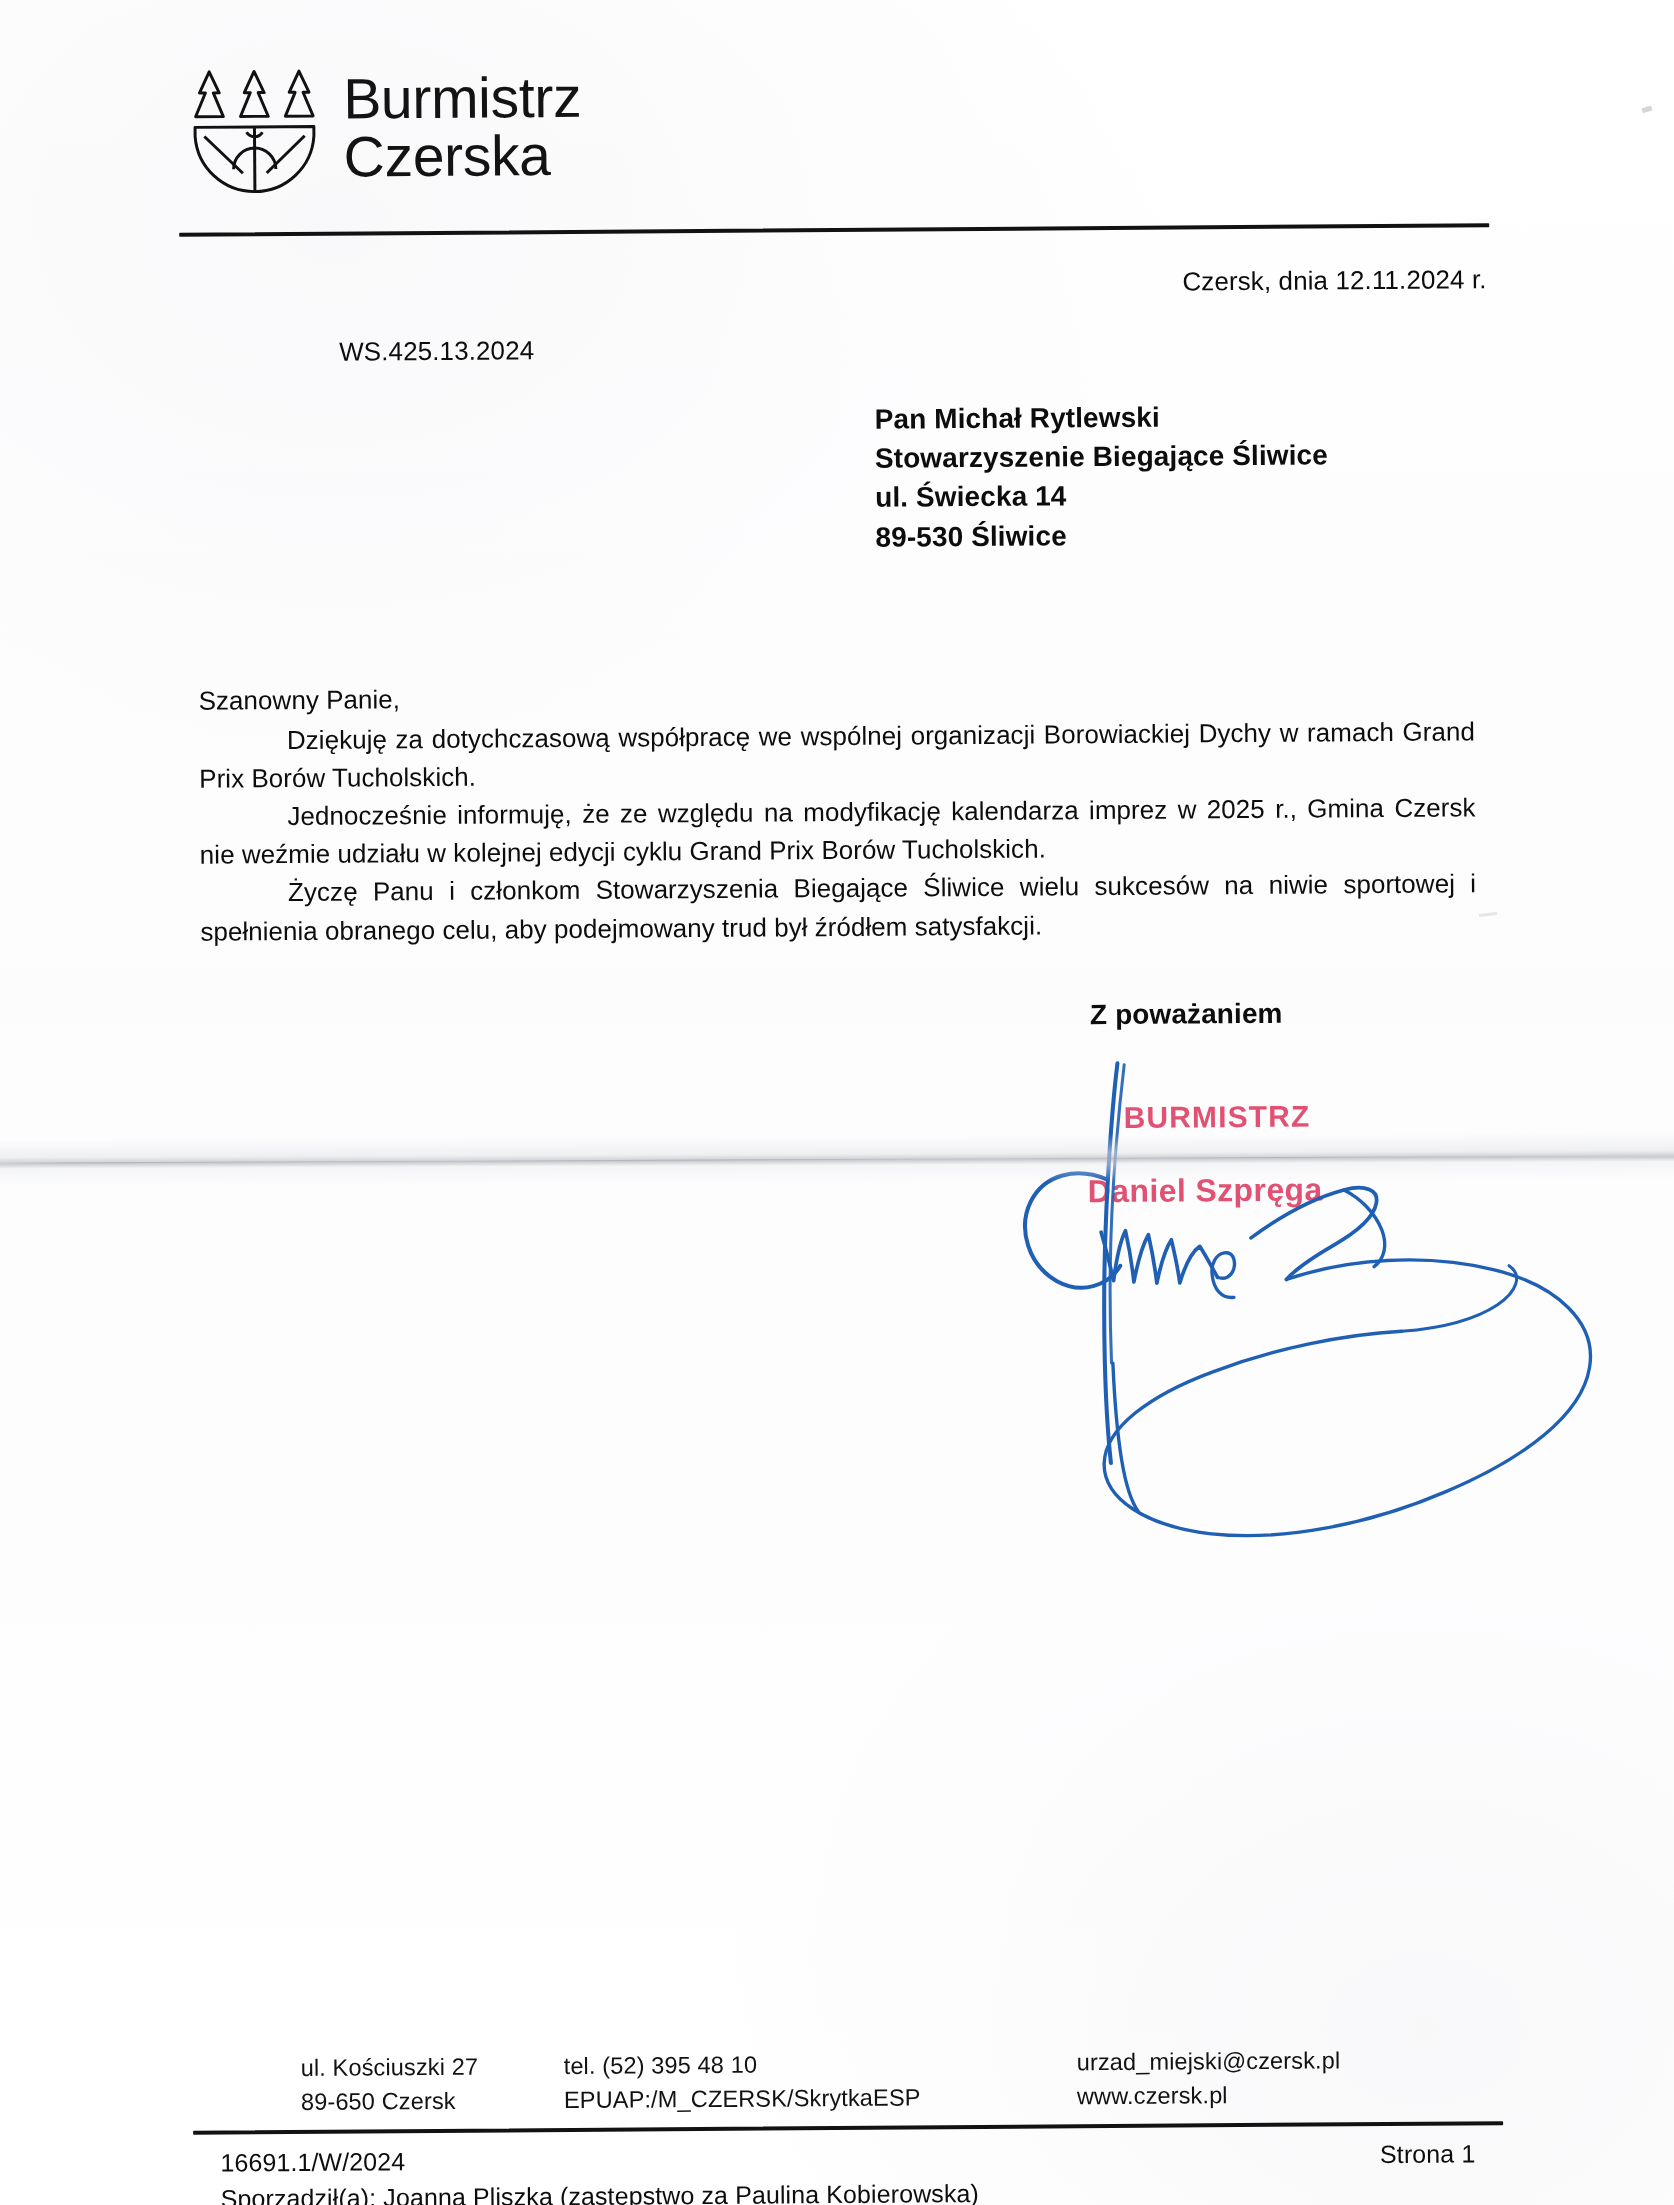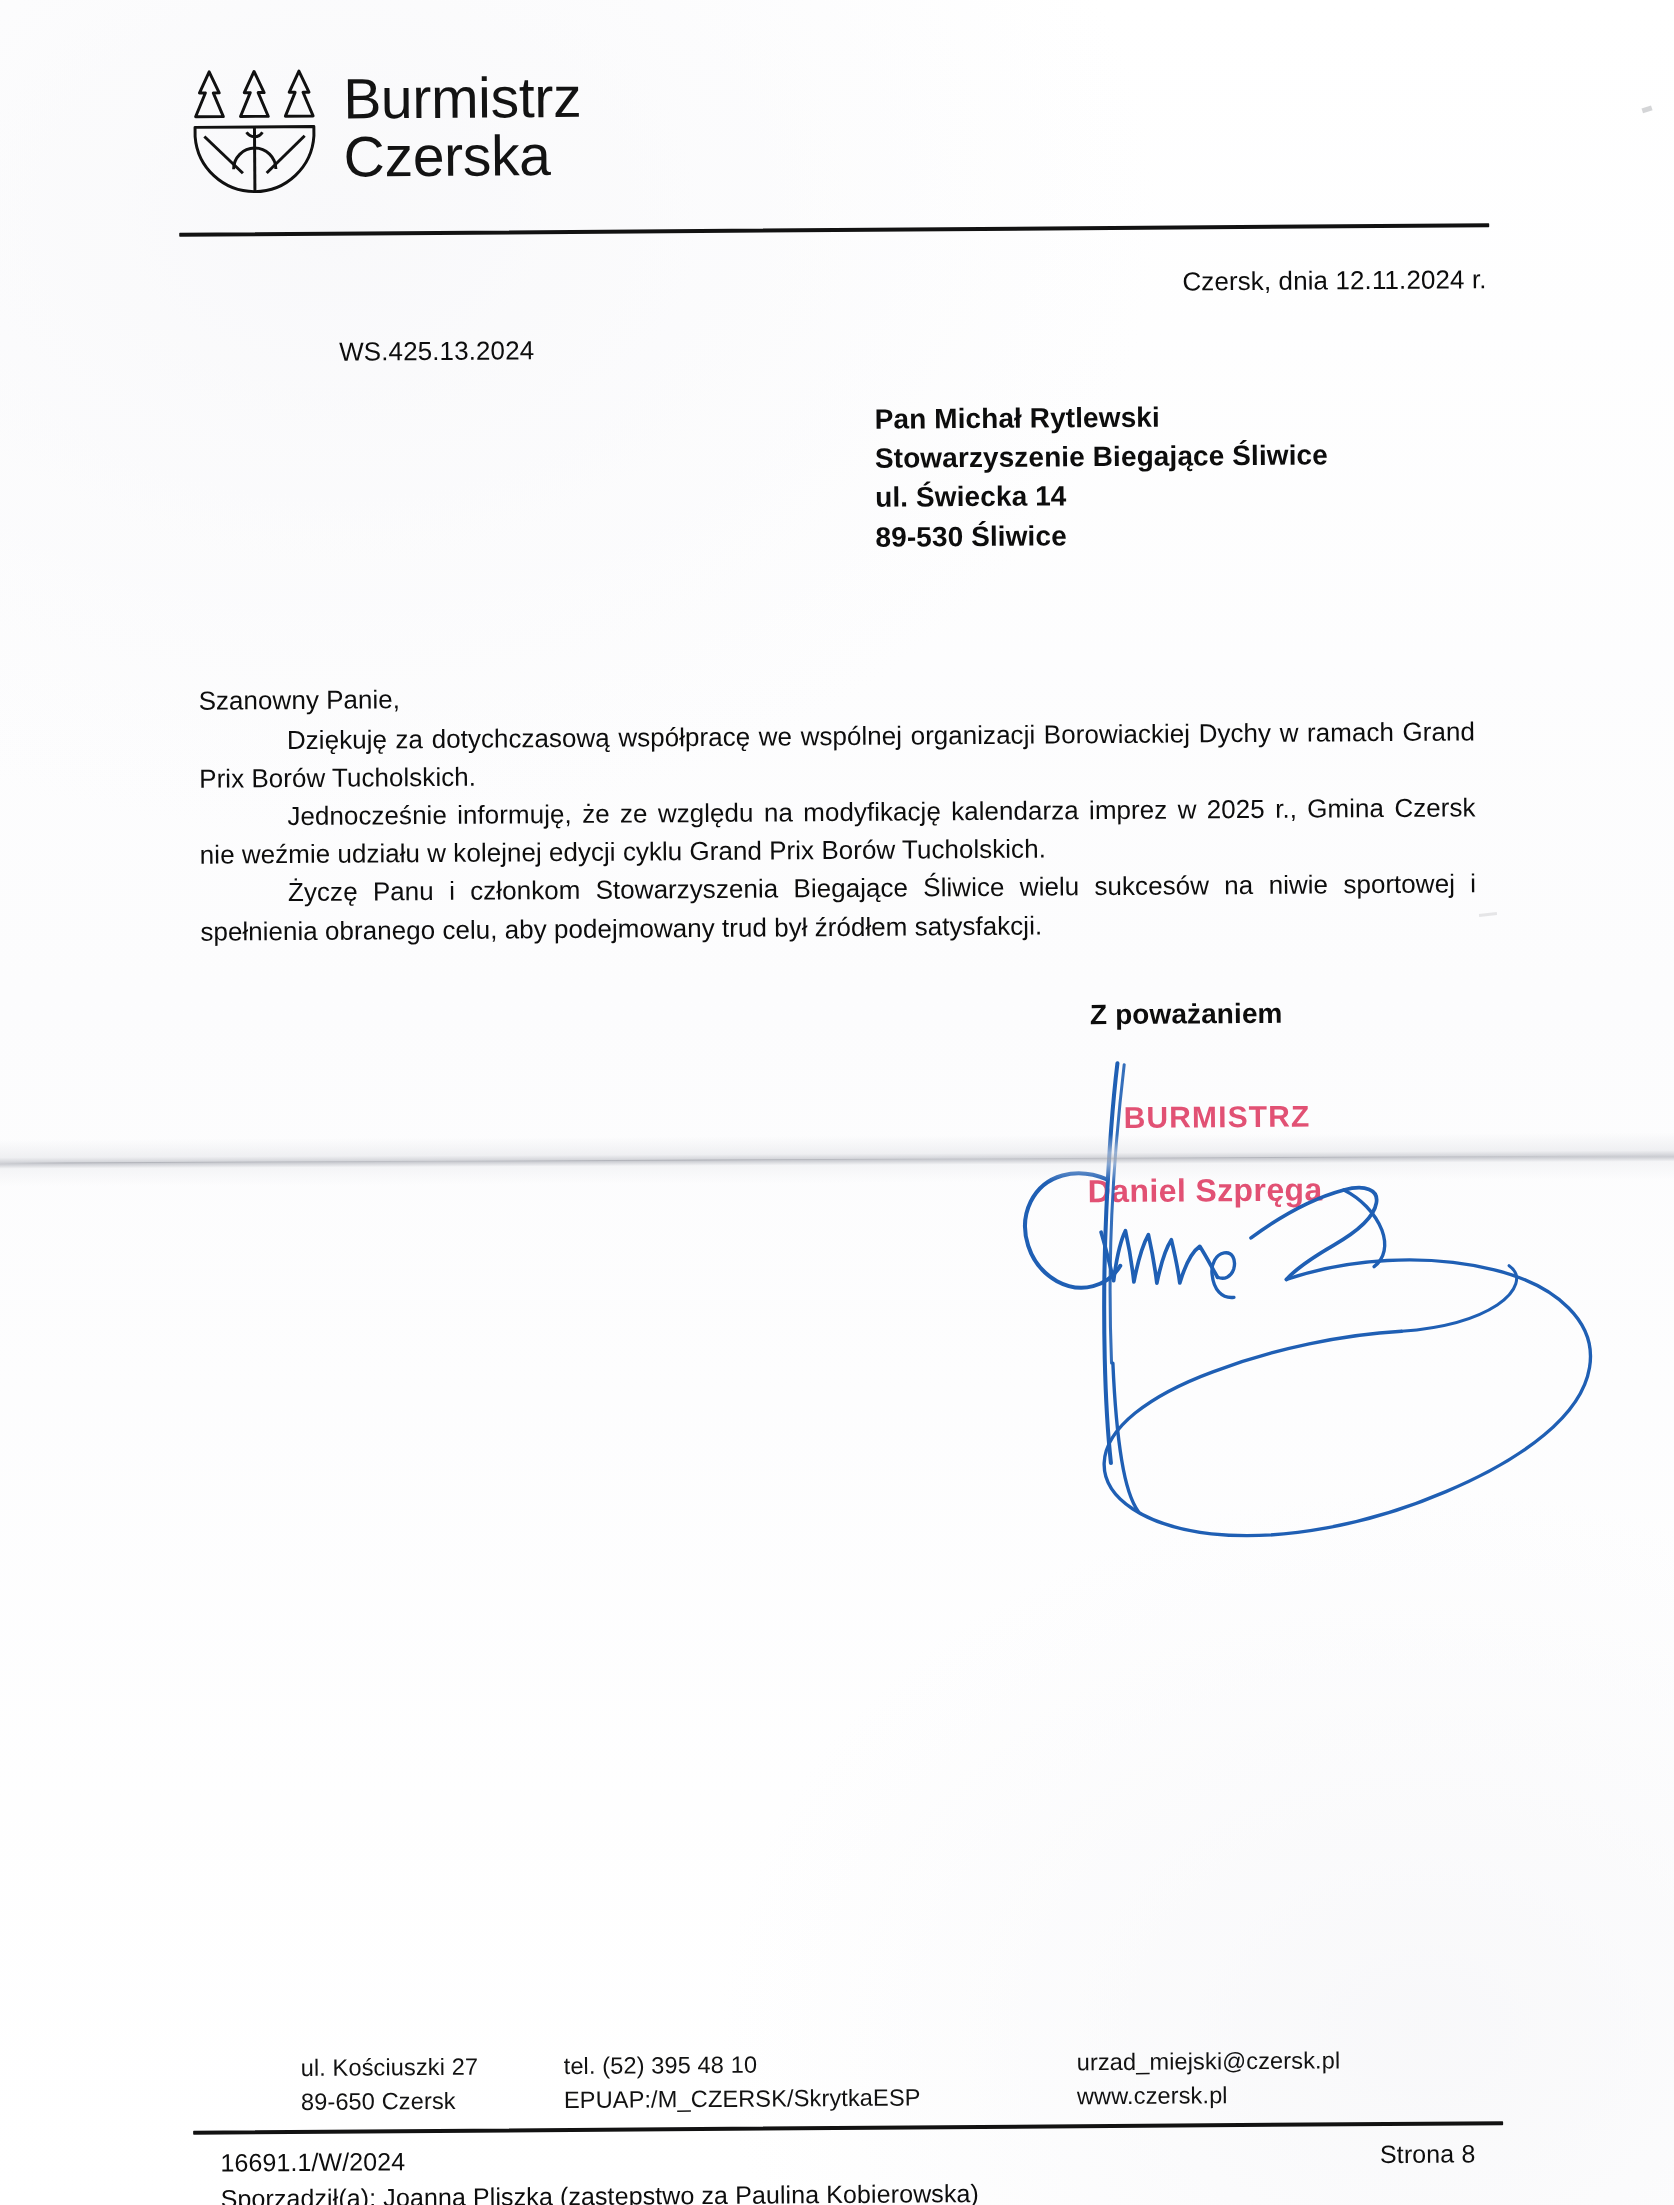--- a/index.html
+++ b/index.html
@@ -338,21 +338,21 @@
         <div>EPUAP:/M_CZERSK/SkrytkaESP</div>
       </div>
       <div class="col col-web">
         <div>urzad_miejski@czersk.pl</div>
         <div>www.czersk.pl</div>
       </div>
     </div>
 
     <div id="doc-id">16691.1/W/2024</div>
     <div id="prepared-by">Sporządził(a): Joanna Pliszka (zastępstwo za Paulina Kobierowska)</div>
-    <div id="page-number">Strona 8</div>
+    <div id="page-number">Strona 1</div>
 
   </div>
 
   <div class="crease"></div>
   <div class="crease-line"></div>
   <div class="speck" style="left:1642px; top:107px; width:9.5px; height:4.7px; transform:rotate(-18deg);"></div>
   <div class="speck" style="left:1479px; top:913px; width:17.6px; height:3.4px; opacity:0.45; transform:rotate(-6deg);"></div>
 </div>
 
 

